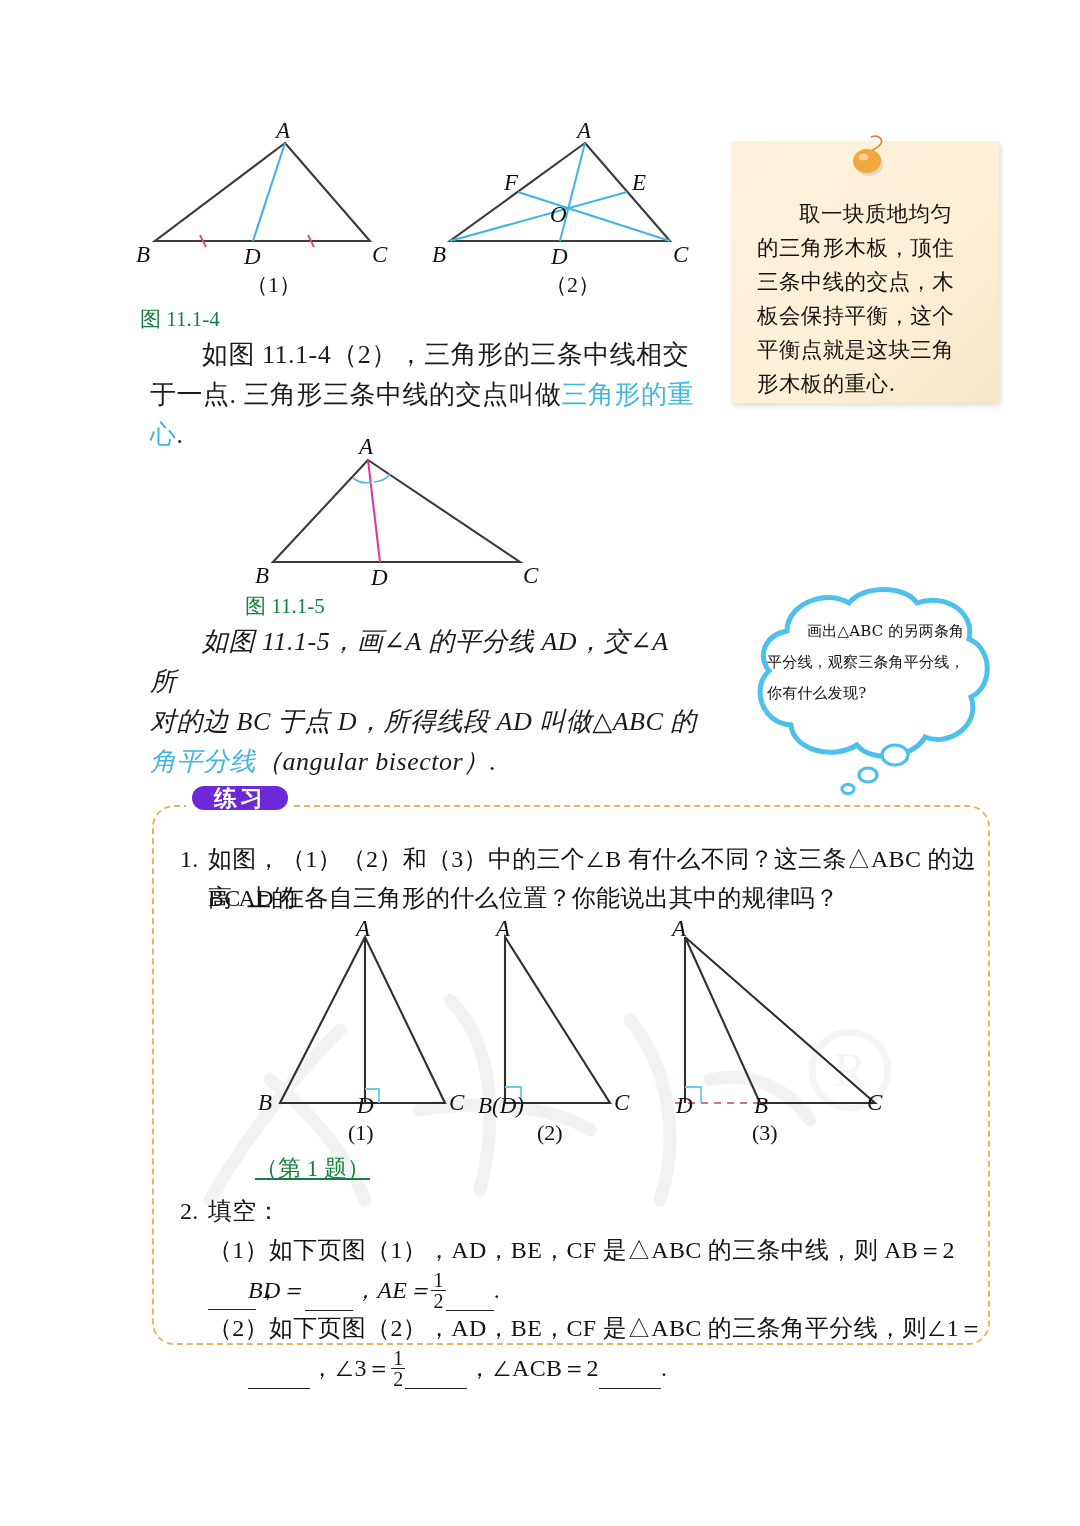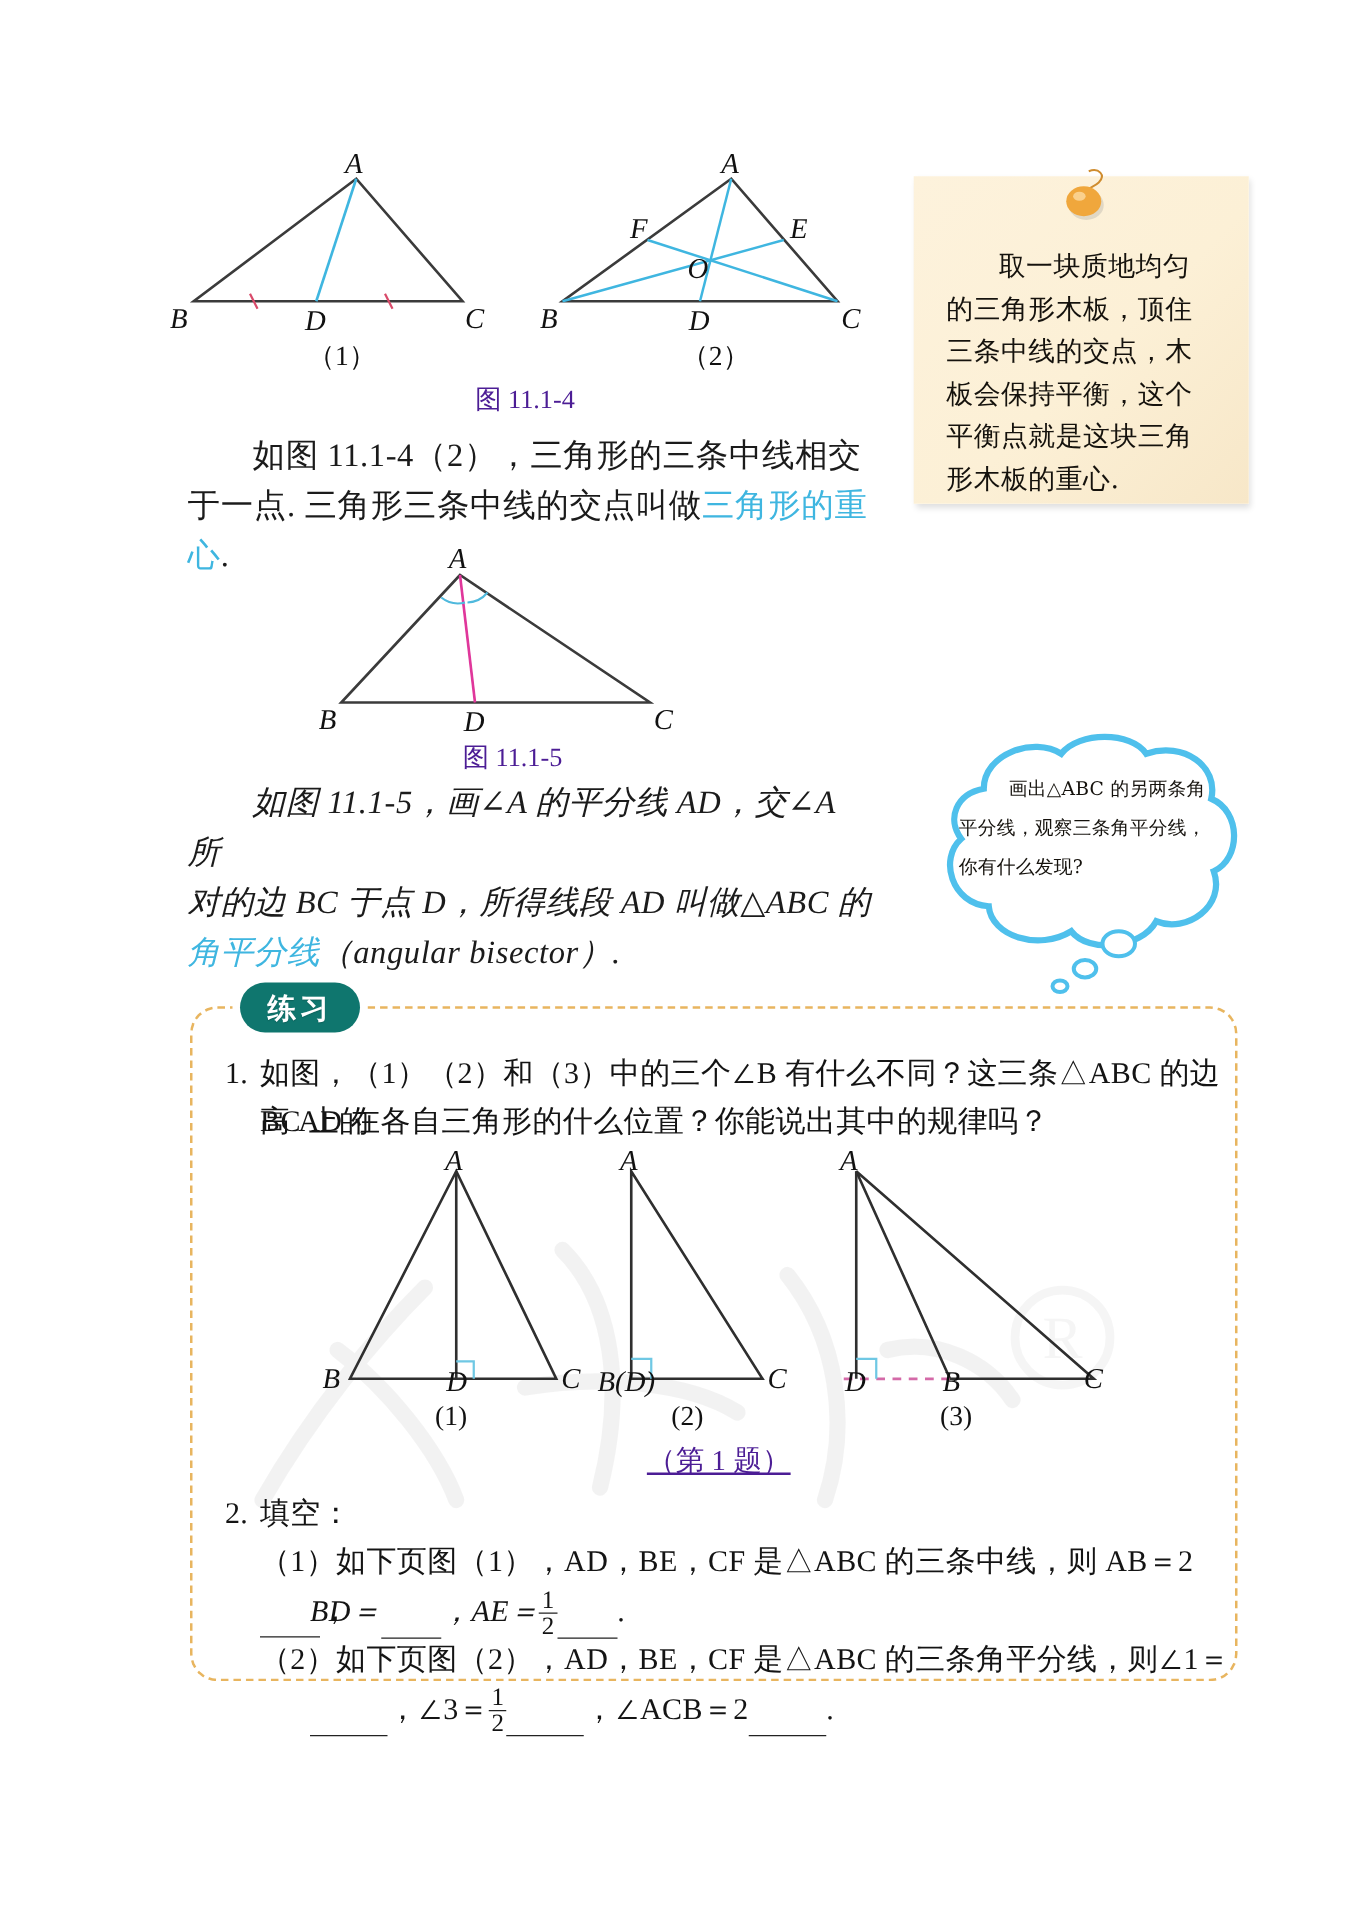--- a/index.html
+++ b/index.html
@@ -17,21 +17,21 @@
   .body-text{
     font-size:26px;
     line-height:40px;
     letter-spacing:.5px;
     color:#1b1b1b;
   }
   .indent{text-indent:52px;}
   .hl{color:#3fb6e0;}
   .mi{font-style:italic;font-family:"Liberation Serif",serif;}
   .fig-cap{
-    text-align:center;font-size:21px;color:#4c1d95;
+    text-align:left;font-size:21px;color:#15803d;
     font-family:"Liberation Serif",serif;
   }
 
   
   .fig-1-4{position:absolute;left:140px;top:118px;width:560px;height:200px;}
   .fig-1-5{position:absolute;left:245px;top:432px;width:330px;height:180px;}
 
   .fig-label{position:absolute;font-style:italic;font-size:23px;font-family:"Liberation Serif",serif;color:#111;}
   .subcap{position:absolute;font-size:22px;font-family:"Liberation Serif",serif;color:#111;}
 
@@ -62,22 +62,22 @@
 
   
   .ex-box{
     position:absolute;left:152px;top:805px;width:838px;height:540px;
     border:2.5px dashed #e8b55f;
     border-radius:22px;
     box-sizing:border-box;
   }
   .ex-badge{
     position:absolute;left:192px;top:786px;
-    width:96px;height:40px;border-radius:20px;
-    background:#0f766e;
+    width:96px;height:24px;border-radius:20px;
+    background:#6d28d9;
     color:#ffffff;font-size:23px;font-weight:bold;
     display:flex;align-items:center;justify-content:center;
     letter-spacing:3px;
     font-family:"DejaVu Sans",sans-serif;
     text-shadow:0 1px 1px rgba(0,0,0,.18);
   }
   .badge-mask{
     position:absolute;left:186px;top:796px;width:108px;height:20px;background:#fff;
   }
 
@@ -141,21 +141,21 @@
     <span class="fig-label" style="left:492px;top:52px;">E</span>
     <span class="fig-label" style="left:410px;top:84px;">O</span>
     <span class="fig-label" style="left:292px;top:124px;">B</span>
     <span class="fig-label" style="left:411px;top:126px;">D</span>
     <span class="fig-label" style="left:533px;top:124px;">C</span>
     <span class="subcap" style="left:405px;top:152px;">（2）</span>
   </div>
 
   <div class="fig-cap" style="position:absolute;left:140px;top:305px;width:560px;">图 11.1-4</div>
 
-  <div class="body-text indent" style="position:absolute;left:150px;top:345px;width:545px;">
+  <div class="body-text indent" style="position:absolute;left:150px;top:335px;width:545px;">
     <span>如图 11.1-4（2），三角形的三条中线相交于一点. 三角形三条中线的交点叫做</span><span class="hl">三角形的重心</span><span>.</span>
   </div>
 
   <div class="sticky">
     <div class="pin">
       <svg width="40" height="46" viewBox="0 0 40 46">
         <path d="M22 4 C30 1 36 7 30 13 C26 17 20 17 19 22" fill="none" stroke="#cf8c2e" stroke-width="1.6"></path>
         <ellipse cx="20" cy="31" rx="14" ry="12" fill="#c9c2b6" opacity=".55"></ellipse>
         <ellipse cx="18" cy="28" rx="14" ry="12" fill="#f0a73c"></ellipse>
         <ellipse cx="14.5" cy="24" rx="5" ry="3.6" fill="#fbd79a" opacity=".85"></ellipse>

